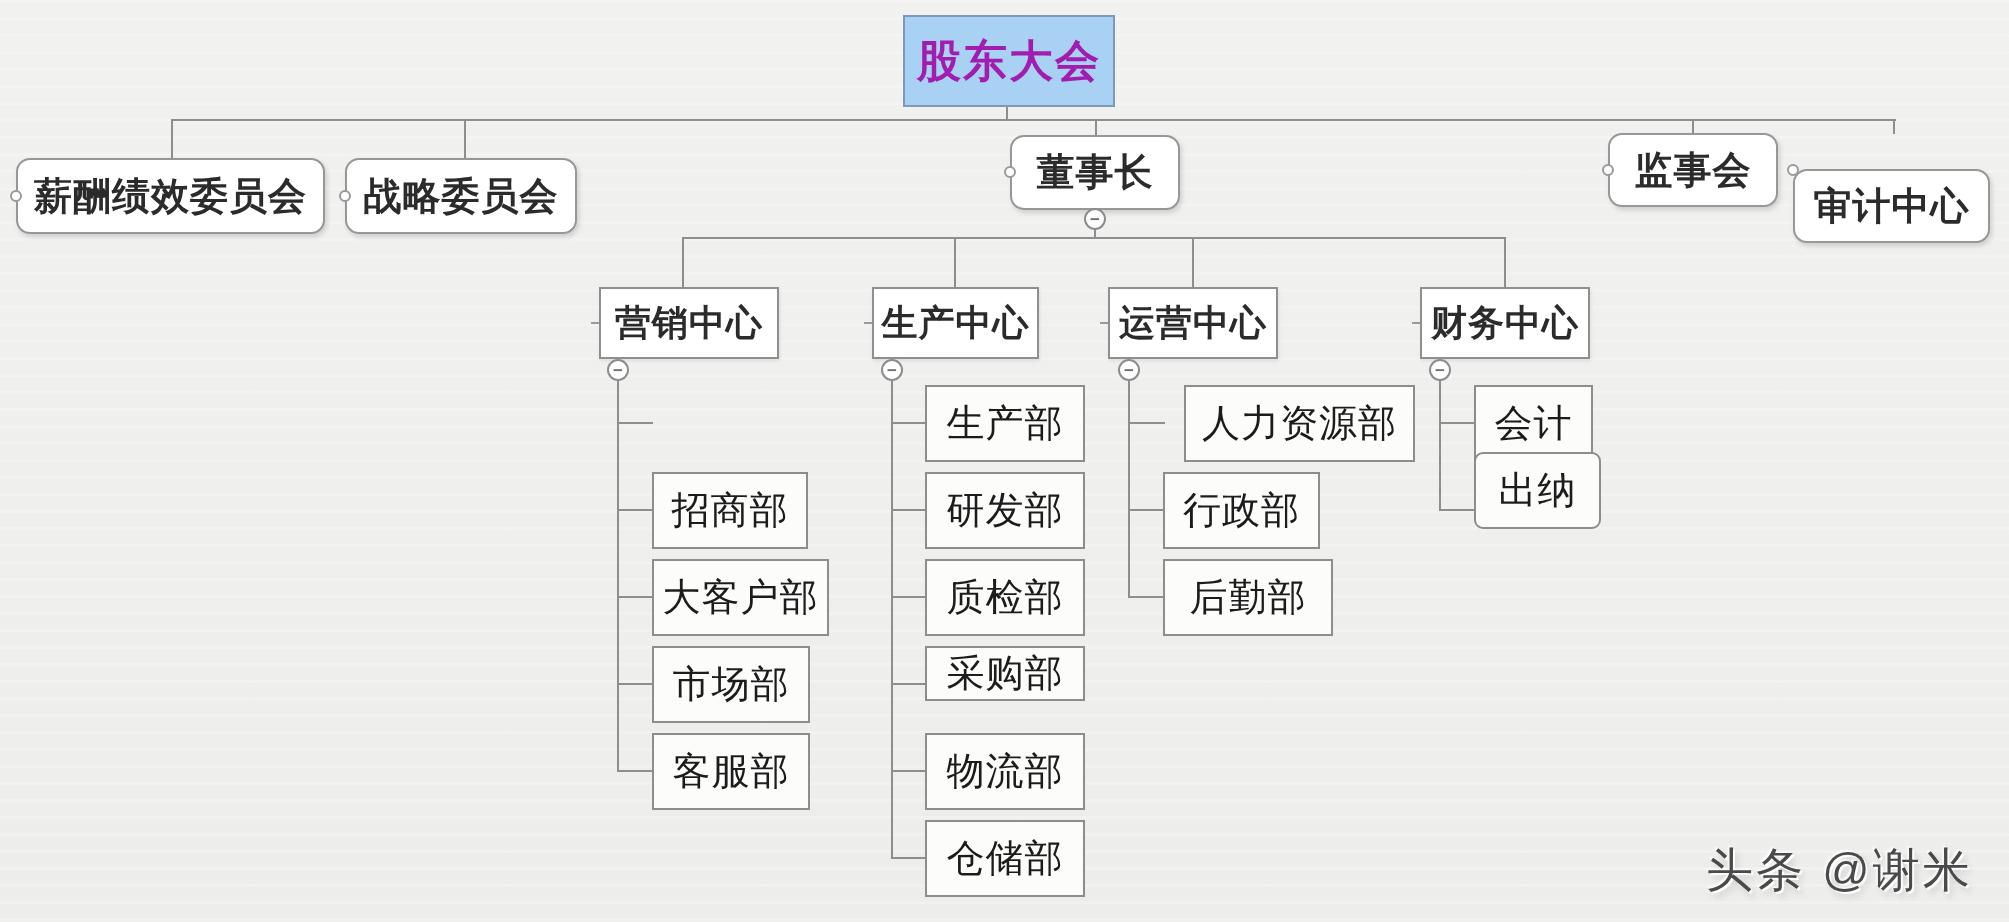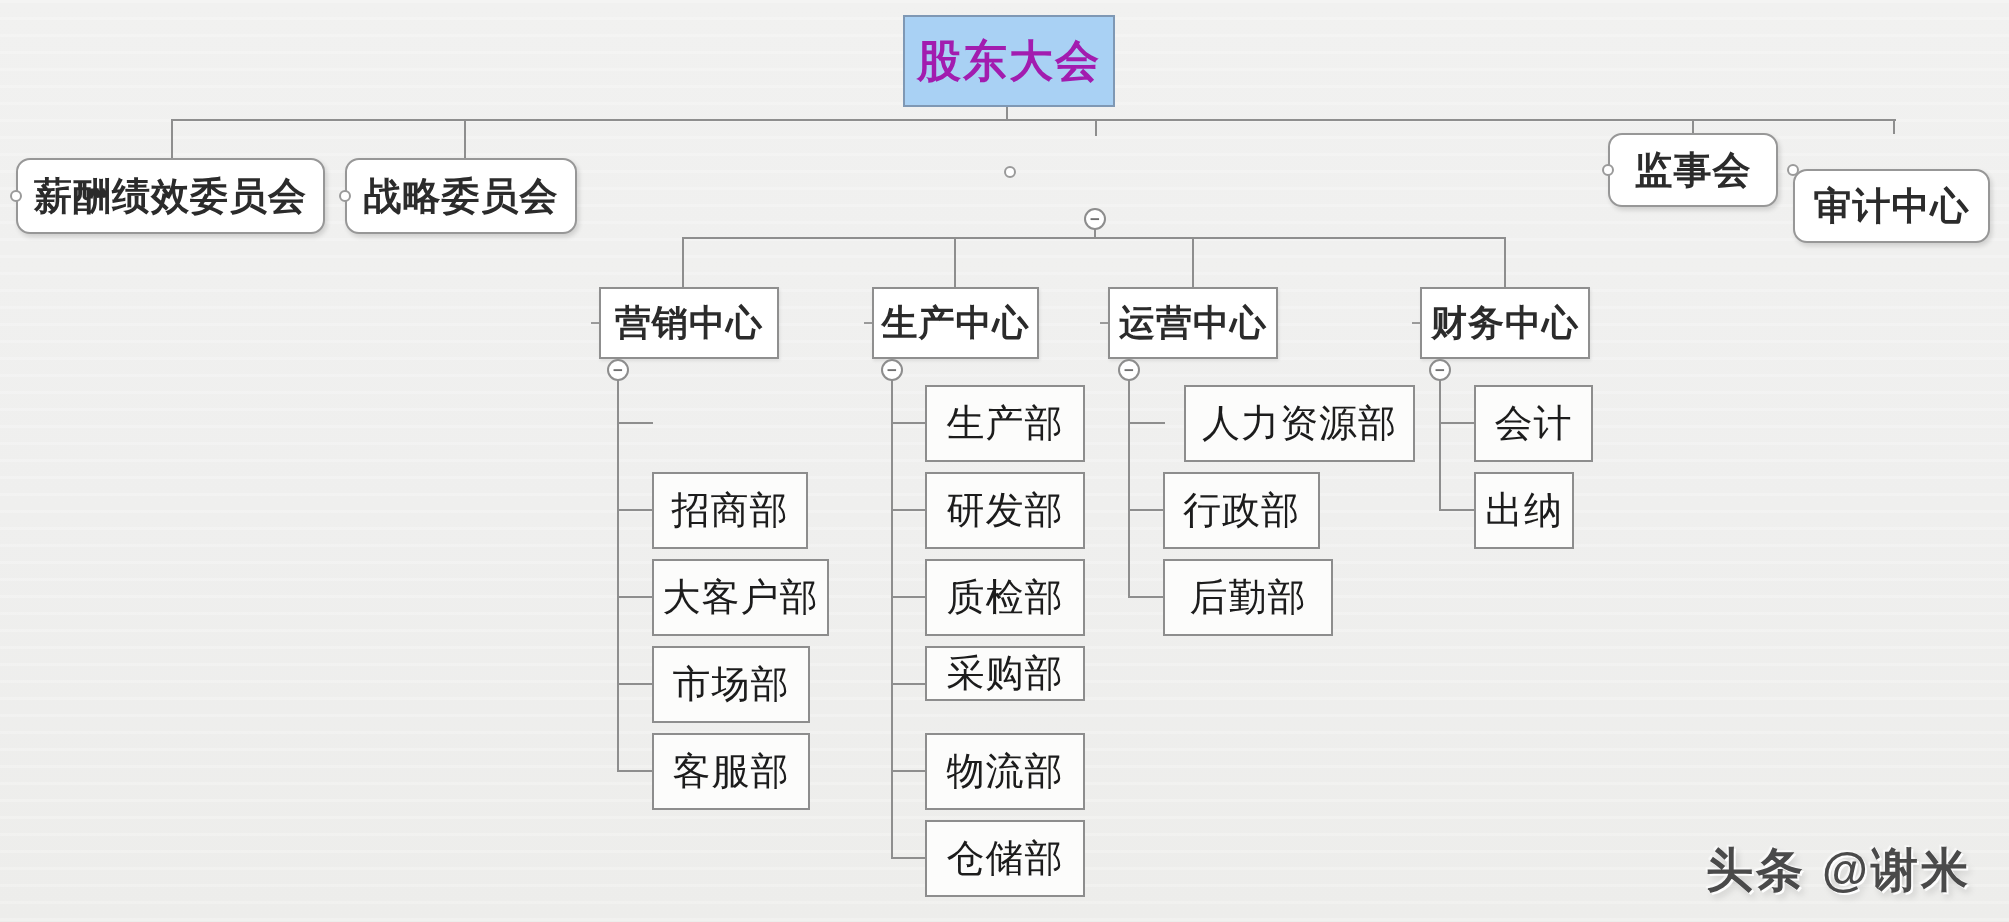--- a/index.html
+++ b/index.html
@@ -43,21 +43,21 @@
   }
   .tick{position:absolute;width:8px;height:2px;background:#9a9a9a;}
   .collapse{
     position:absolute;width:22px;height:22px;border-radius:50%;
     background:#ffffff;border:2px solid #8d8d8d;box-sizing:border-box;
     display:flex;align-items:center;justify-content:center;
     font-size:17px;line-height:1;color:#6f6f6f;font-weight:bold;
   }
   .watermark{
     position:absolute;left:1706px;top:839px;
-    font-size:47px;font-weight:bold;letter-spacing:3px;
+    font-size:47px;font-weight:normal;letter-spacing:3px;
     color:#4a4a4a;white-space:nowrap;
     text-shadow:2px 2px 0 rgba(255,255,255,.95), -2px -2px 1px rgba(255,255,255,.65), 4px 5px 7px rgba(0,0,0,.15);
   }
 </style>
 </head>
 <body>
 
 <div id="stage">
 
   <div class="line" style="left:1006px;top:107px;width:2px;height:13px;"></div>
@@ -96,20 +96,21 @@
   <div class="line" style="left:1128px;top:596px;width:37px;height:2px;"></div>
 
   <div class="line" style="left:1439px;top:380px;width:2px;height:131px;"></div>
   <div class="line" style="left:1439px;top:422px;width:37px;height:2px;"></div>
   <div class="line" style="left:1439px;top:509px;width:37px;height:2px;"></div>
 
   <div class="node node--root" style="left:903px;top:15px;width:212px;height:92px;">股东大会</div>
 
   <div class="node node--round" style="left:16px;top:158px;width:309px;height:76px;">薪酬绩效委员会</div>
   <div class="node node--round" style="left:345px;top:158px;width:232px;height:76px;">战略委员会</div>
+  <div class="node node--round" style="left:1010px;top:135px;width:170px;height:75px;">董事长</div>
   <div class="node node--round" style="left:1608px;top:133px;width:170px;height:74px;">监事会</div>
   <div class="node node--round" style="left:1793px;top:133px;width:197px;height:74px;margin-top:36px;">审计中心</div>
 
   <div class="nub" style="left:10px;top:190px;"></div>
   <div class="nub" style="left:339px;top:190px;"></div>
   <div class="nub" style="left:1004px;top:166px;"></div>
   <div class="nub" style="left:1602px;top:164px;"></div>
   <div class="nub" style="left:1787px;top:164px;"></div>
 
   <div class="collapse" style="left:1084px;top:208px;">−</div>
@@ -139,17 +140,17 @@
   <div class="dept" style="left:925px;top:559px;width:160px;height:77px;">质检部</div>
   <div class="dept" style="left:925px;top:646px;width:160px;height:55px;">采购部</div>
   <div class="dept" style="left:925px;top:733px;width:160px;height:77px;">物流部</div>
   <div class="dept" style="left:925px;top:820px;width:160px;height:77px;">仓储部</div>
 
   <div class="dept" style="left:1184px;top:385px;width:231px;height:77px;">人力资源部</div>
   <div class="dept" style="left:1163px;top:472px;width:157px;height:77px;">行政部</div>
   <div class="dept" style="left:1163px;top:559px;width:170px;height:77px;font-family:Liberation Mono, monospace;">后勤部</div>
 
   <div class="dept" style="left:1474px;top:385px;width:119px;height:77px;">会计</div>
-  <div class="dept" style="left:1474px;top:472px;width:100px;height:77px;">出纳</div>
+  <div class="dept" style="left:1474px;top:452px;width:127px;height:77px;border-radius:9px;">出纳</div>
 
   <div class="watermark">头条 @谢米</div>
 
 </div>
 
 </body></html>

